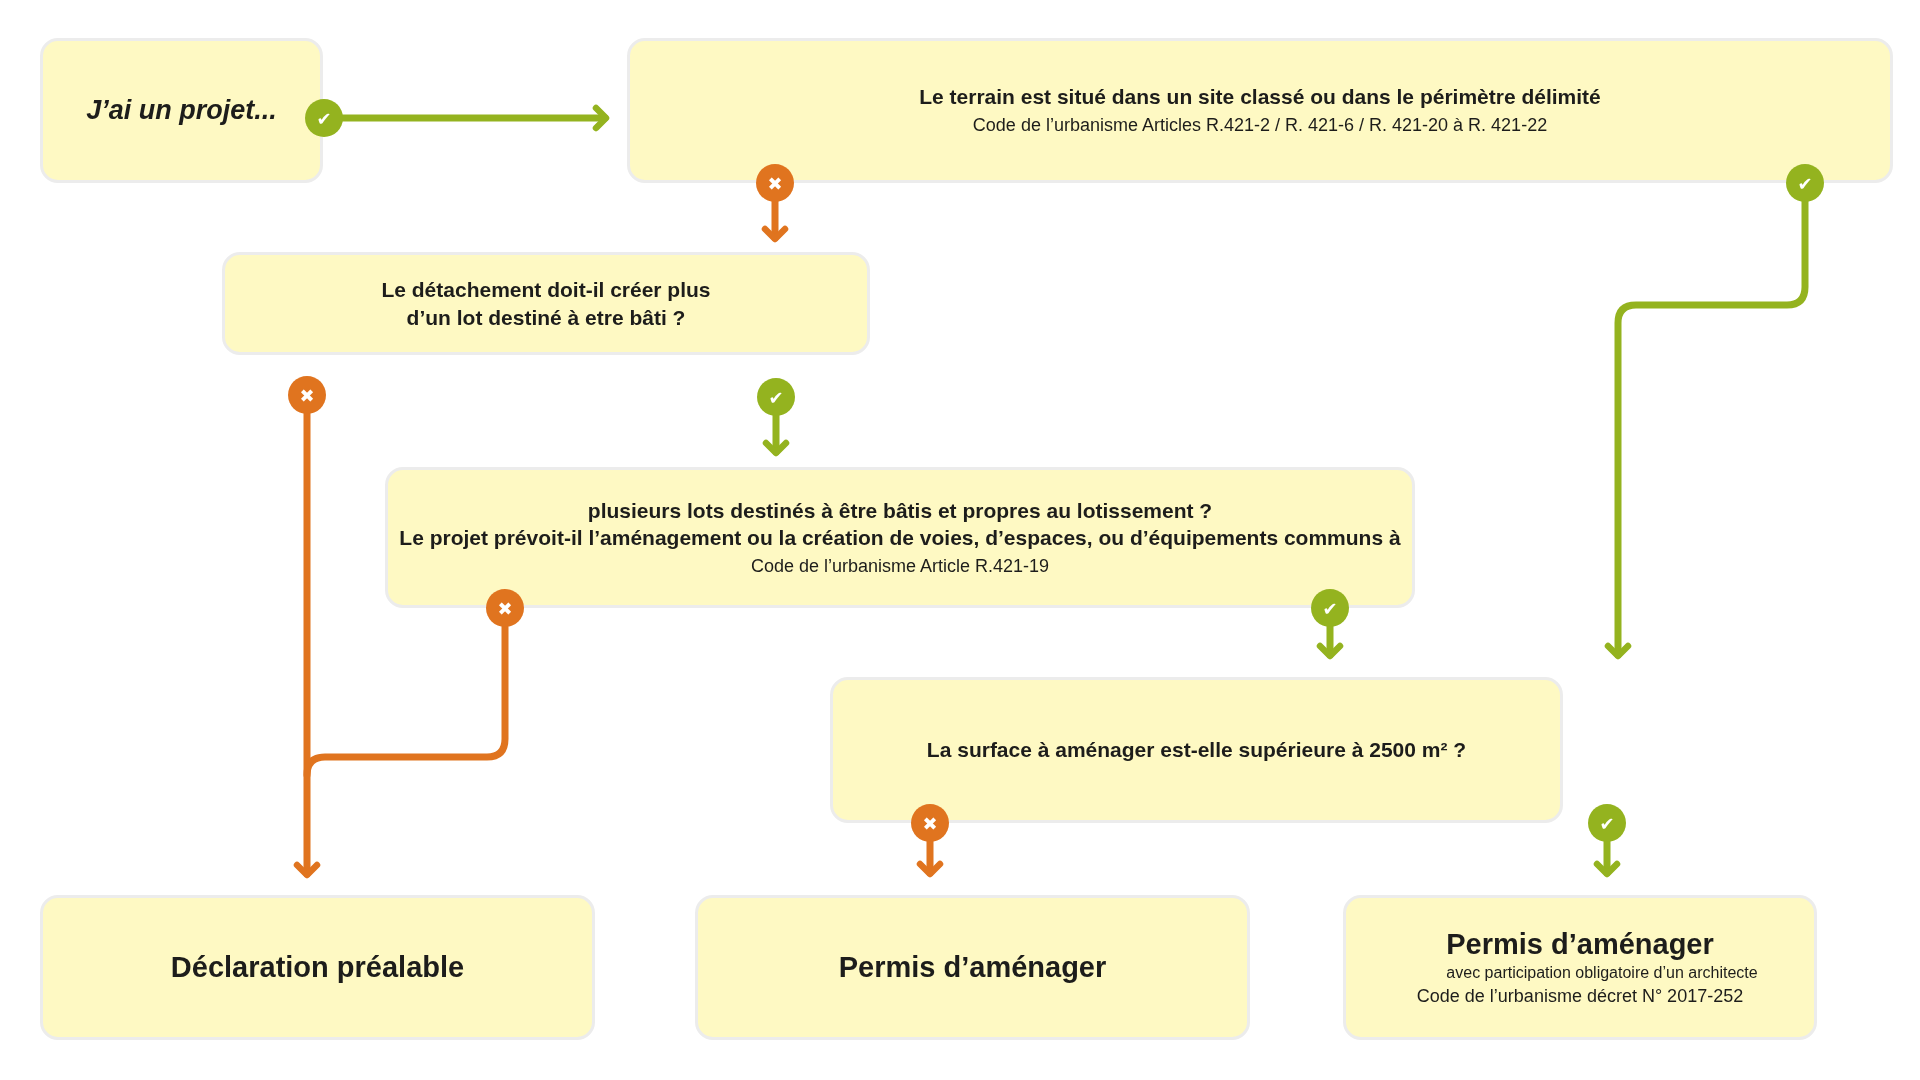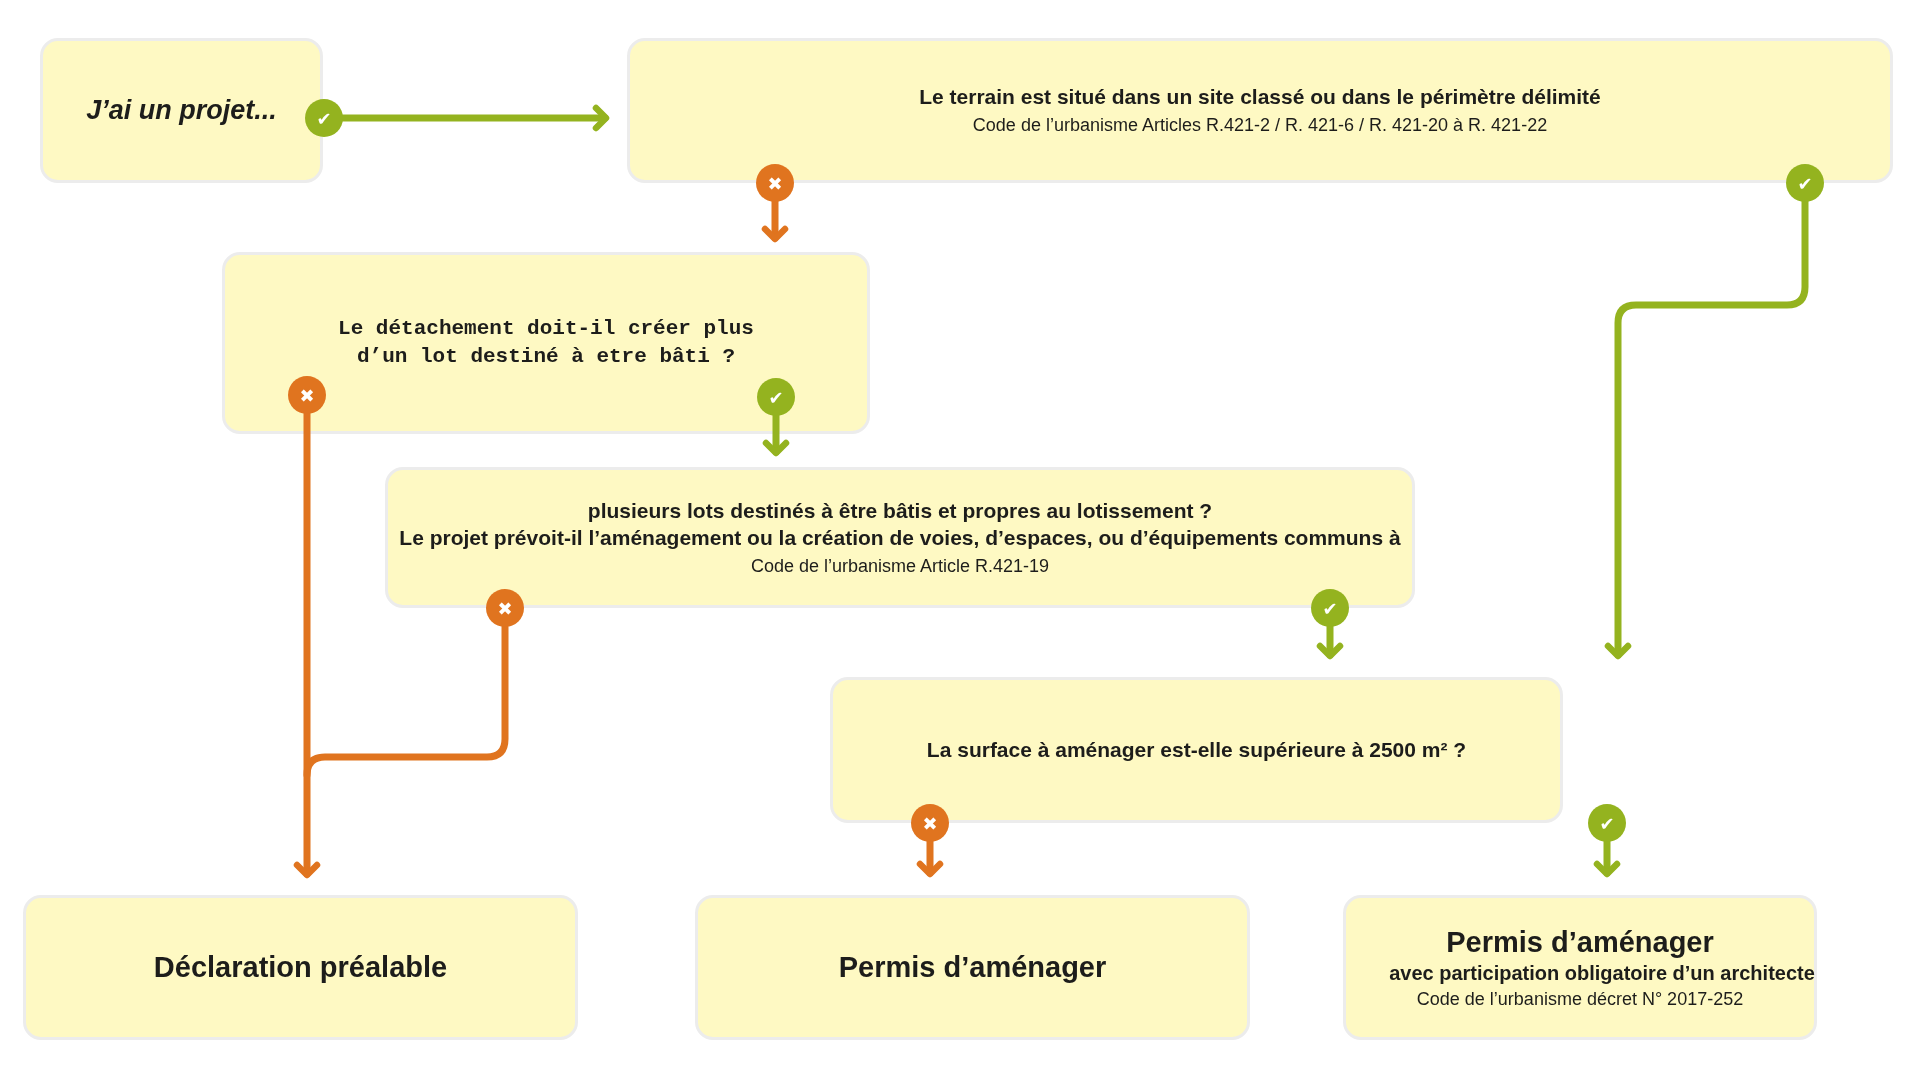--- a/index.html
+++ b/index.html
@@ -21,30 +21,30 @@
     flex-direction:column;
     align-items:center;
     justify-content:center;
     text-align:center;
     z-index:1;
   }
   .q-line{font-size:21px;font-weight:700;line-height:1.32;white-space:nowrap;}
   .code-line{font-size:18px;font-weight:400;line-height:1.3;margin-top:3px;white-space:nowrap;color:#1d1d1b;text-align:right;}
   .start-title{font-size:27px;font-weight:700;font-style:italic;}
   .result-title{font-size:29px;font-weight:700;line-height:1.25;white-space:nowrap;}
-  .result-sub{font-size:20px;font-weight:700;line-height:1.3;white-space:nowrap;margin-left:44px;}
+  .result-sub{font-size:16px;font-weight:400;line-height:1.3;white-space:nowrap;margin-left:44px;}
   .result-code{font-size:18px;font-weight:400;line-height:1.3;margin-top:2px;white-space:nowrap;}
 
   
   #box-start       {left:40px;  top:38px;  width:283px;  height:145px;}
   #box-site        {left:627px; top:38px;  width:1266px; height:145px;}
-  #box-detachement {left:222px; top:252px; width:648px;  height:182px;font-family:Liberation Mono, monospace;}
+  #box-detachement {left:222px; top:252px; width:648px;  height:103px;}
   #box-amenagement {left:385px; top:467px; width:1030px; height:141px;}
   #box-surface     {left:830px; top:677px; width:733px;  height:146px;}
-  #box-declaration {left:23px;  top:895px; width:555px;  height:145px;}
+  #box-declaration {left:40px;  top:895px; width:555px;  height:145px;}
   #box-permis      {left:695px; top:895px; width:555px;  height:145px;}
   #box-permis-archi{left:1343px;top:895px; width:474px;  height:145px;}
 
   svg.connectors{position:absolute;left:0;top:0;z-index:2;pointer-events:none;}
 
   .marker{
     position:absolute;
     width:38px;height:38px;
     border-radius:50%;
     display:flex;align-items:center;justify-content:center;

